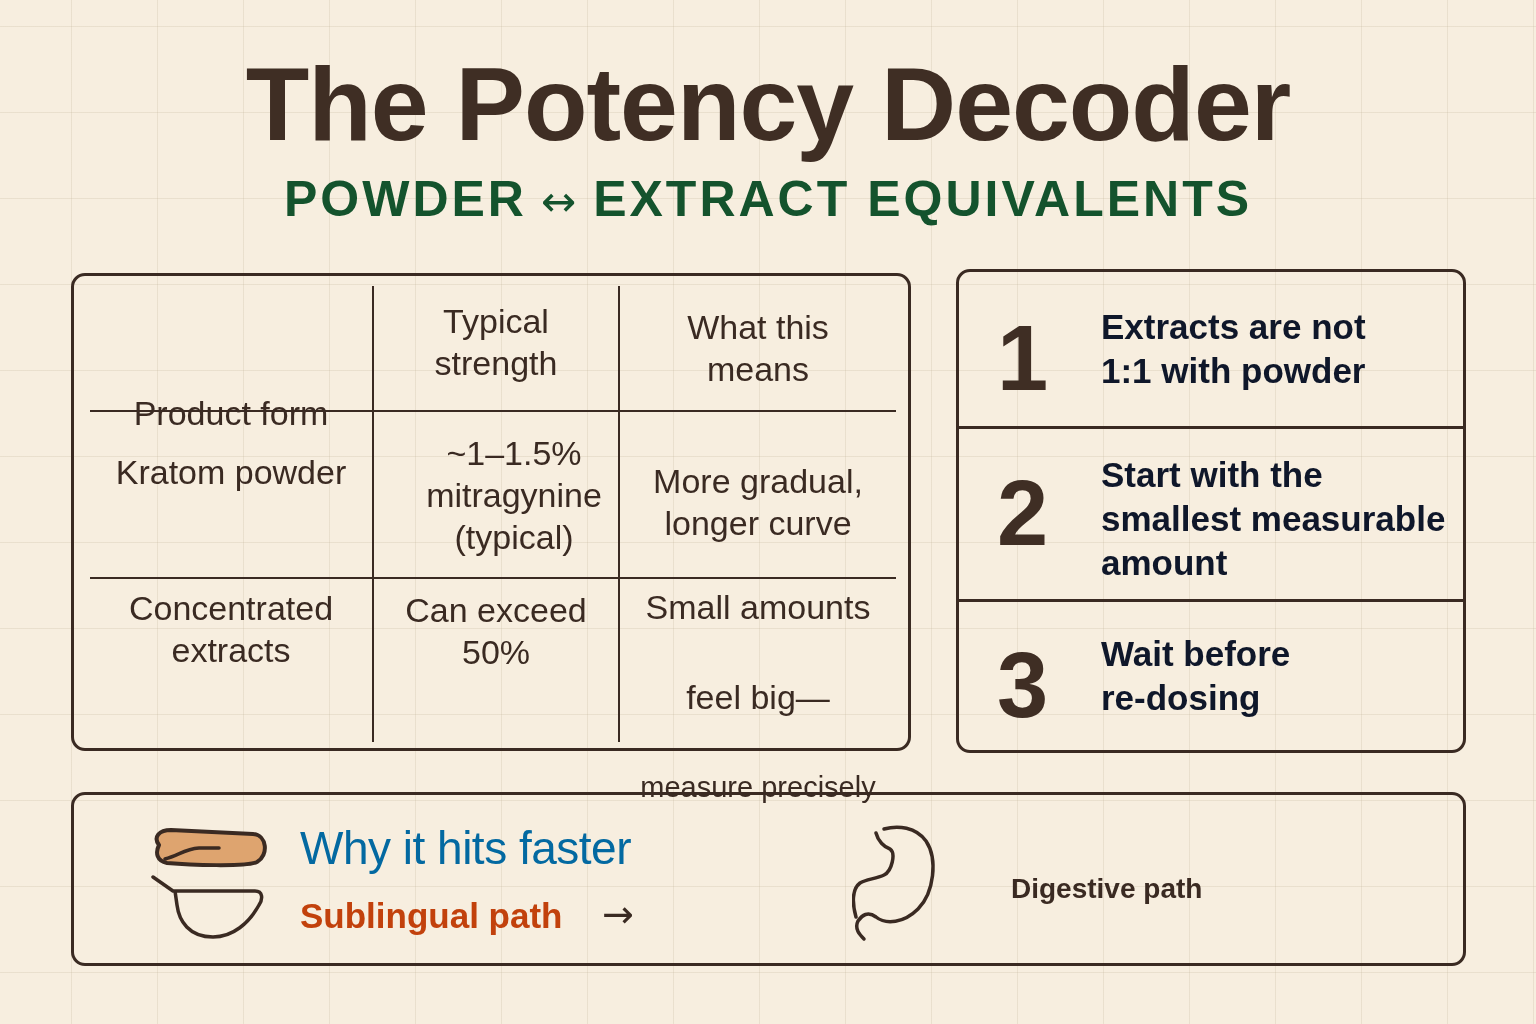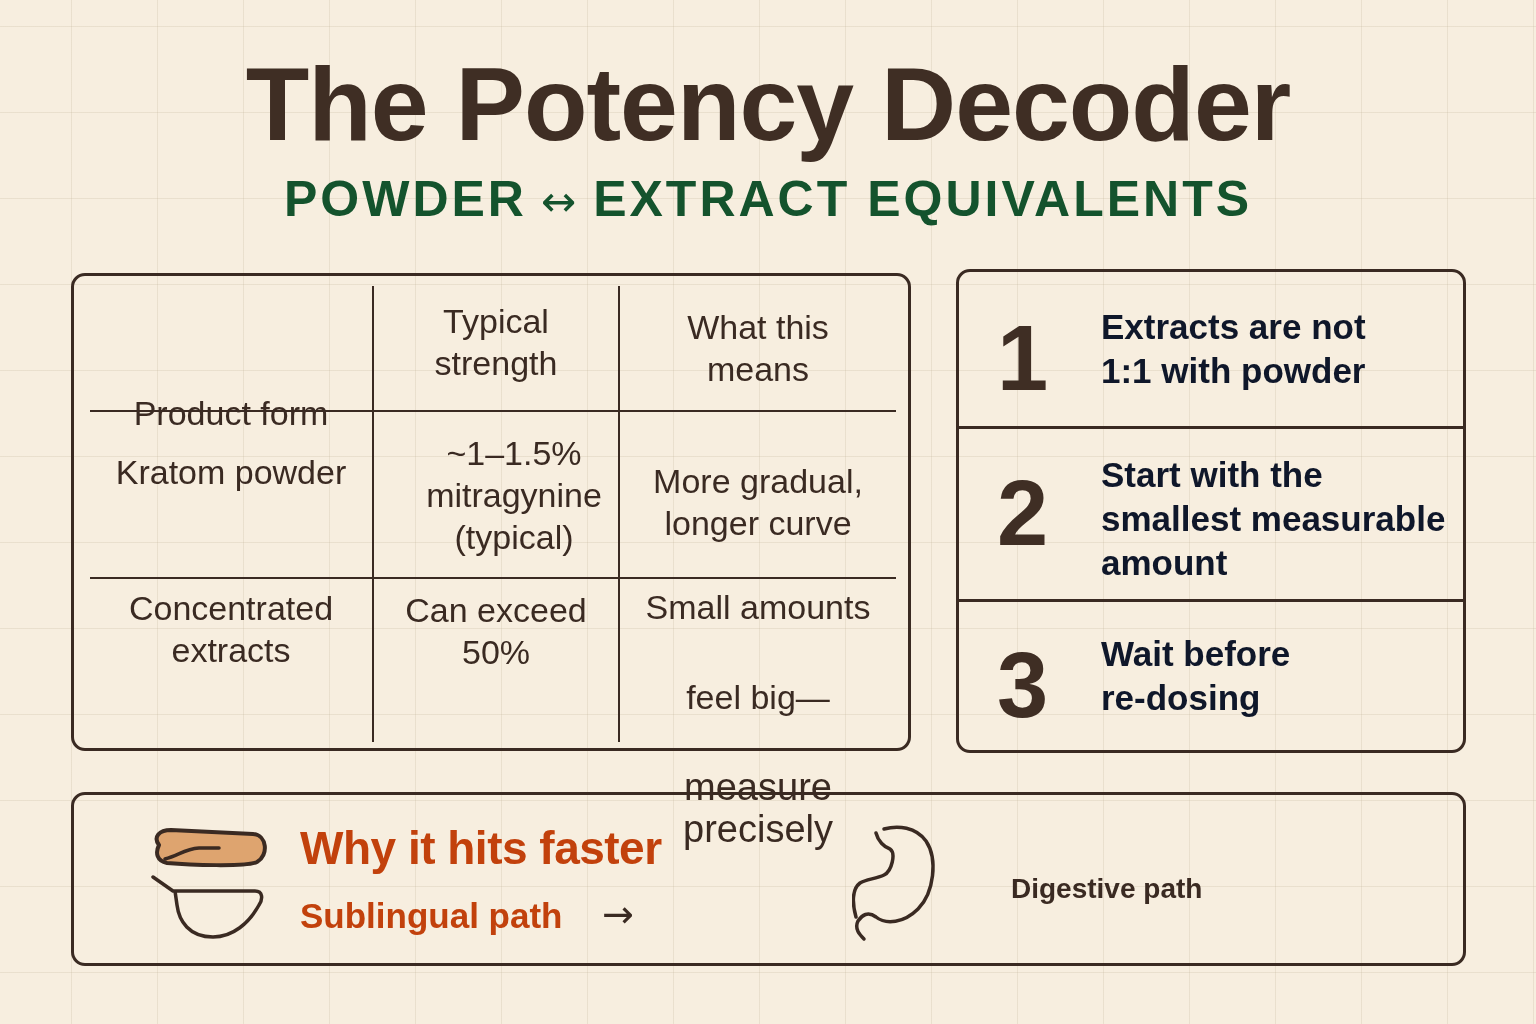--- a/index.html
+++ b/index.html
@@ -51,21 +51,21 @@
   .step-num {
     position: absolute; left: 38px; font-size: 92px; font-weight: bold; line-height: 1; color: #3f2e24;
   }
   .step-text {
     position: absolute; left: 142px; font-size: 35px; line-height: 44px; color: #0f172a; font-weight: bold;
   }
 
   
   .bottom-box { left: 71px; top: 792px; width: 1395px; height: 174px; }
   .why-title {
-    position: absolute; left: 226px; top: 30px; font-size: 46px; font-weight: bold; line-height: 1; color: #c2410c;
+    position: absolute; left: 226px; top: 30px; font-size: 46px; font-weight: normal; line-height: 1; color: #0369a1;
     letter-spacing: -0.5px;
   }
   .sub-path {
     position: absolute; left: 226px; top: 103px; font-size: 35px; line-height: 1; color: #c2410c; font-weight: bold;
   }
   .sub-arrow {
     position: absolute; left: 528px; top: 100px; font-size: 38px; line-height: 1; font-family: "DejaVu Sans", sans-serif; color:#3a2a22;
   }
   .dig-path {
     position: absolute; left: 937px; top: 80px; font-size: 28px; line-height: 1; color: #3a2a22; font-weight: bold;
@@ -116,21 +116,21 @@
       <div>Concentrated</div>
       <div>extracts</div>
     </div>
     <div class="cell" style="left:284px;top:293px;width:244px;height:104px;flex-direction:column;">
       <div>Can exceed</div>
       <div>50%</div>
     </div>
     <div class="cell" style="left:530px;top:300px;width:276px;height:140px;flex-direction:column;justify-content:flex-start;gap:48px;">
       <div>Small amounts</div>
       <div>feel big—</div>
-      <div class="sm" style="font-size:38px;">measure precisely</div>
+      <div class="sm" style="font-size:29px;">measure precisely</div>
     </div>
   </div>
 </div>
 
 <div class="box steps-box">
   <div class="step" style="top:0;height:154px;">
     <div class="step-num" style="top:40px;">1</div>
     <div class="step-text" style="top:33px;">
       <div>Extracts are not</div>
       <div>1:1 with powder</div>

